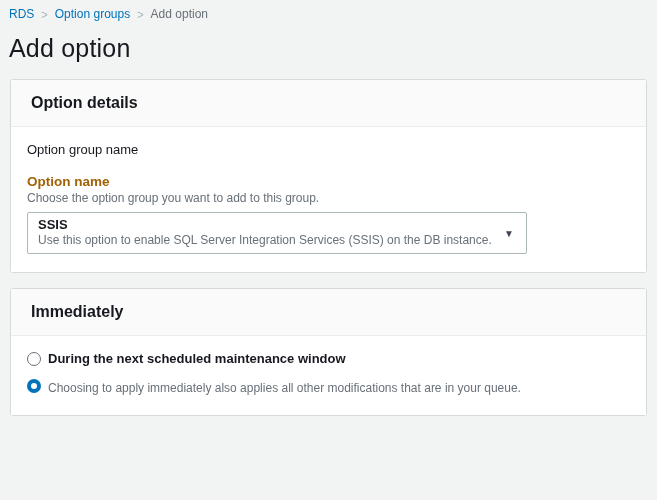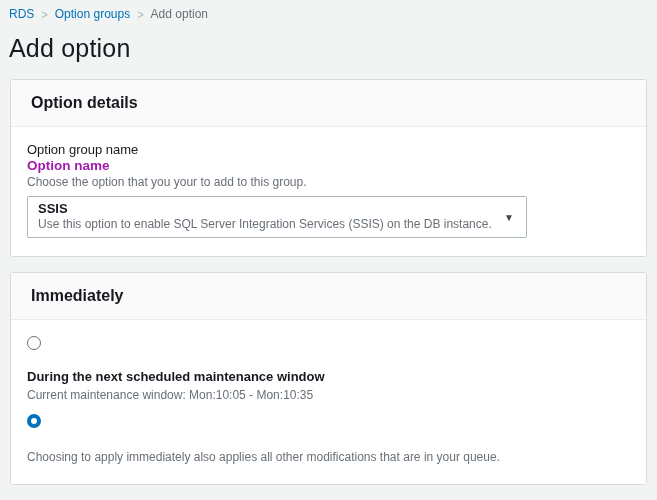--- a/index.html
+++ b/index.html
@@ -54,22 +54,22 @@
   .card-header h2 {
     font-size:16px;
     font-weight:700;
     color:#16191f;
   }
   .card-body { padding:15px 20px 18px 16px; background:#fff; }
 
   
   .field-label { font-size:13px; color:#16191f; font-weight:400; }
   .field-value { font-size:13px; color:#16191f; margin-top:7px; }
-  .field-group { margin-bottom:1px; }
-  .field-label-bold { font-size:13.5px; font-weight:700; color:#a21caf; }
+  .field-group { margin-bottom:17px; }
+  .field-label-bold { font-size:13.5px; font-weight:700; color:#a16207; }
   .field-hint { font-size:12px; color:#687078; margin-top:2px; }
 
   .select-box {
     margin-top:7px;
     width:500px;
     background:#fff;
     border:1px solid #aab7b8;
     border-radius:2px;
     padding:4px 34px 5px 10px;
     position:relative;
@@ -81,21 +81,21 @@
     white-space:nowrap; overflow:hidden; text-overflow:clip;
   }
   .select-caret {
     position:absolute; right:12px; top:50%;
     transform:translateY(-50%);
     font-size:10px; color:#414750;
   }
 
   
   .radio-group-label { font-size:13px; color:#16191f; margin-bottom:11px; }
-  .radio-row { display:flex; align-items:flex-start; gap:19px; margin-bottom:11px;flex-direction:column; }
+  .radio-row { display:flex; align-items:flex-start; gap:7px; margin-bottom:11px; }
   .radio-row:last-child { margin-bottom:2px; }
   .radio-circle {
     width:14px; height:14px; flex:none;
     border:1px solid #687078; border-radius:50%;
     background:#fff; margin-top:1px;
     cursor:pointer;
   }
   .radio-circle.checked { border:4px solid #0073bb; }
   .radio-label { font-size:13px; font-weight:700; color:#16191f; line-height:16px; cursor:pointer; }
   .radio-hint { font-size:12px; color:#687078; margin-top:3px; font-weight:400; }
@@ -118,41 +118,40 @@
   <section class="card">
     <div class="card-header">
       <h2>Option details</h2>
     </div>
     <div class="card-body">
       <div class="field-group">
         <div class="field-label">Option group name</div>
       </div>
       <div>
         <div class="field-label-bold">Option name</div>
-        <div class="field-hint">Choose the option that you your to add to this group.</div>
+        <div class="field-hint">Choose the option group you want to add to this group.</div>
         <div class="select-box">
           <div class="select-value">SSIS</div>
           <div class="select-desc">Use this option to enable SQL Server Integration Services (SSIS) on the DB instance. ...</div>
           <span class="select-caret">▼</span>
         </div>
       </div>
     </div>
   </section>
 
   <section class="card">
     <div class="card-header">
       <h2>Immediately</h2>
     </div>
     <div class="card-body">
 
       <div class="radio-row">
         <span class="radio-circle"></span>
         <div>
           <div class="radio-label">During the next scheduled maintenance window</div>
-          <div class="radio-hint">Current maintenance window: Mon:10:05 - Mon:10:35</div>
         </div>
       </div>
 
       <div class="radio-row">
         <span class="radio-circle checked"></span>
         <div>
           <div class="radio-hint">Choosing to apply immediately also applies all other modifications that are in your queue.</div>
         </div>
       </div>
     </div>

